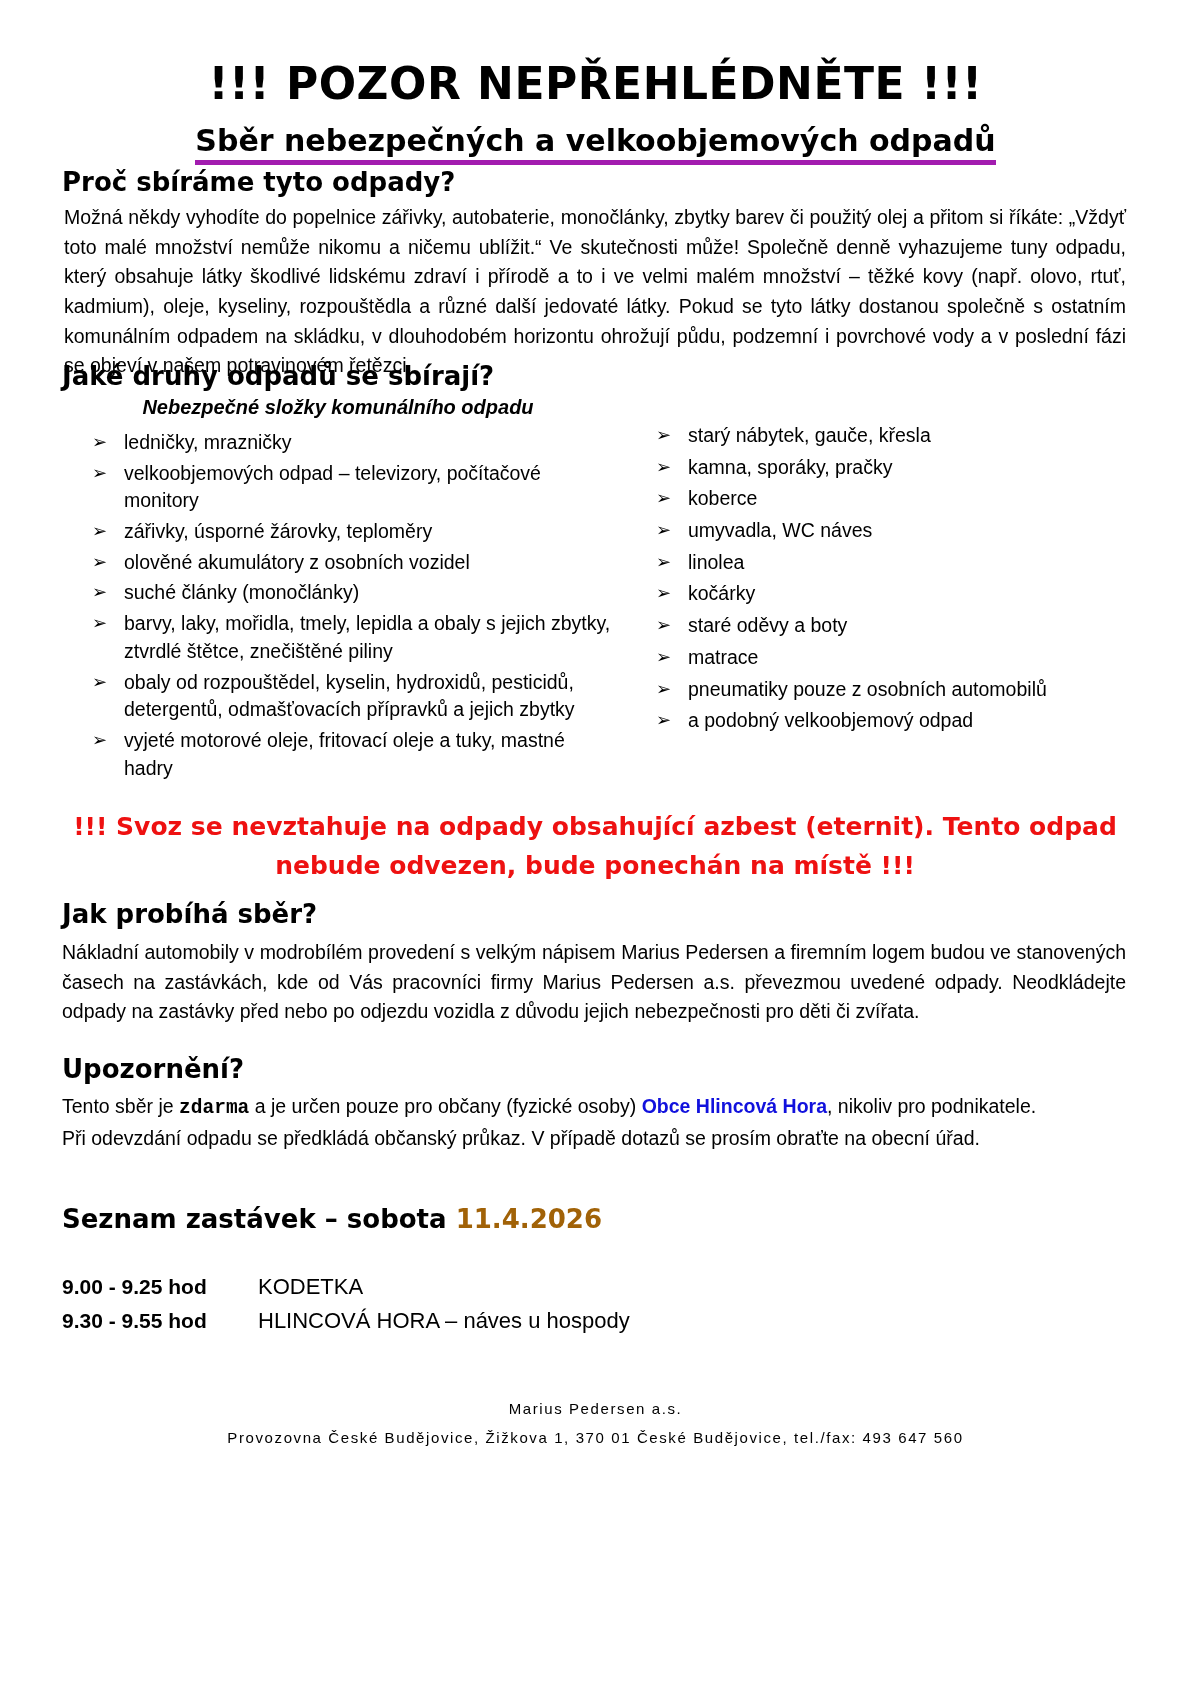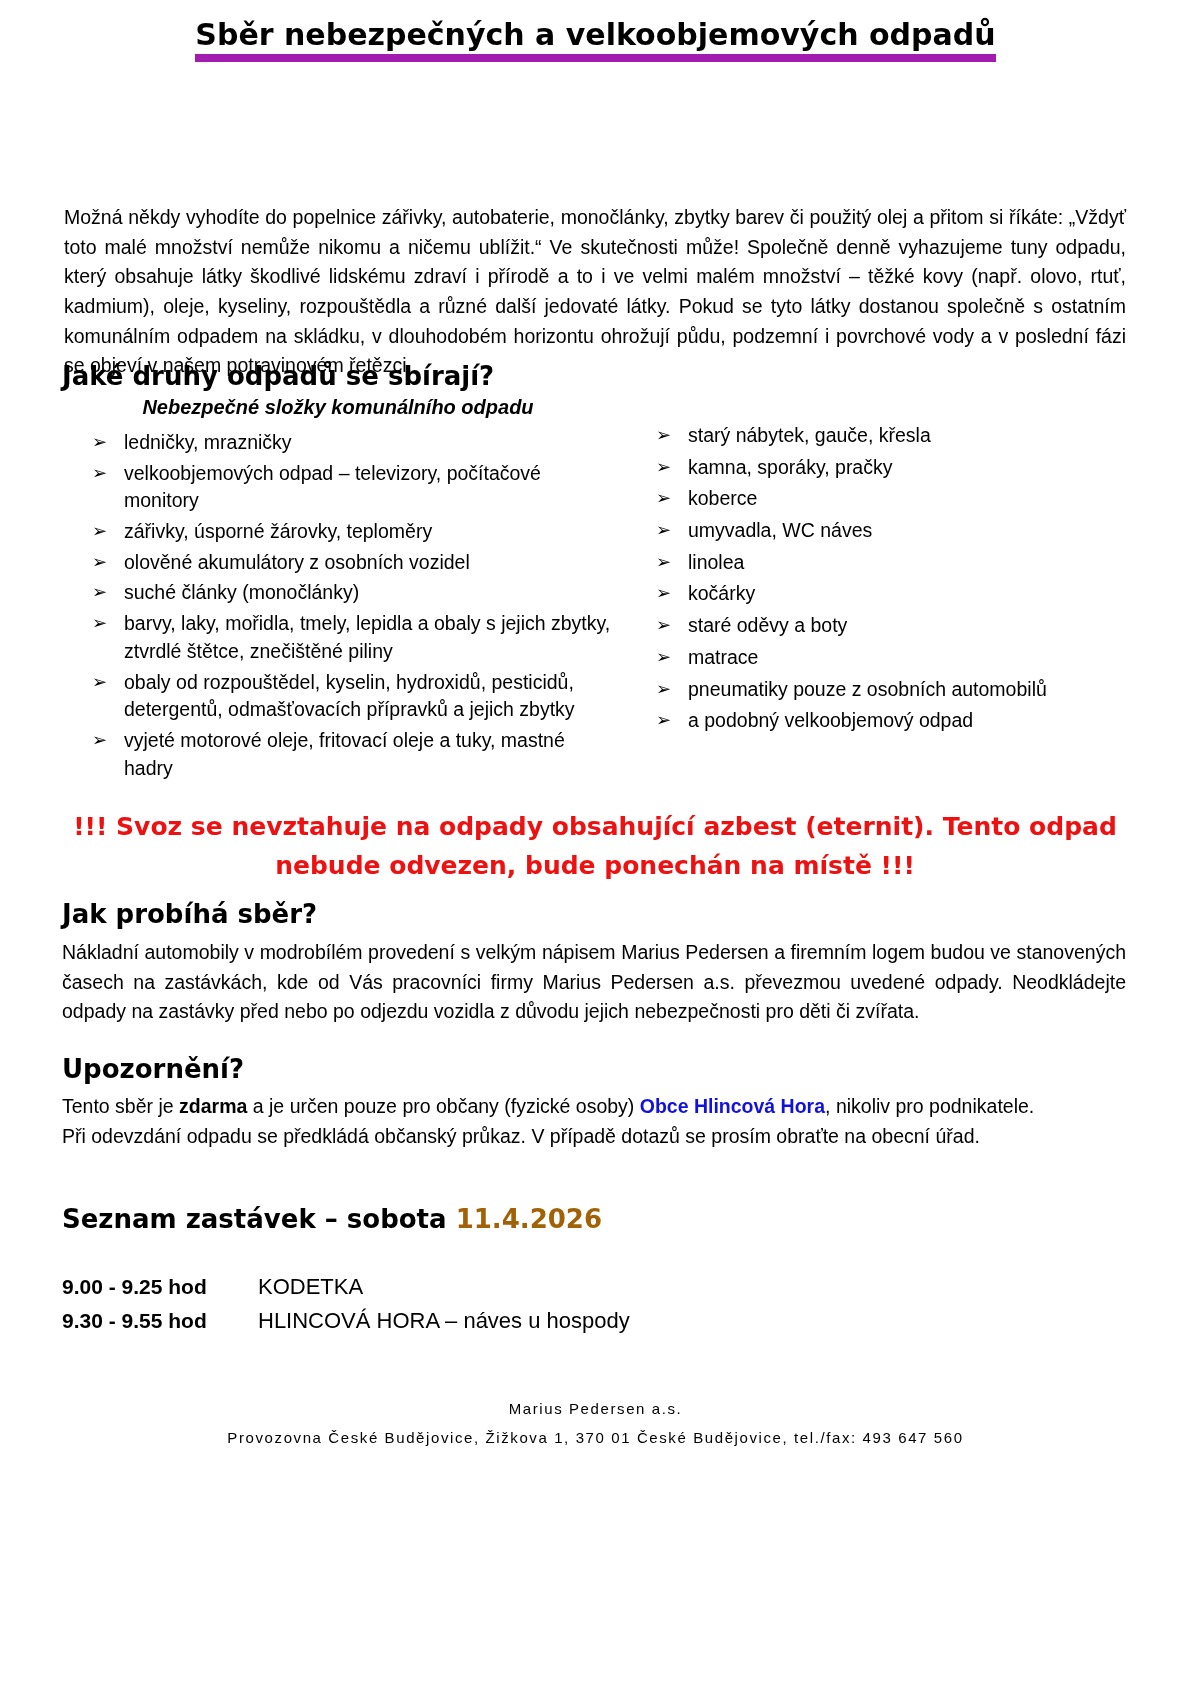--- a/index.html
+++ b/index.html
@@ -41,21 +41,21 @@
   .title-sub {
     text-align: center;
     font-family: "DejaVu Sans", sans-serif;
     font-weight: bold;
     font-size: 30px;
     margin: 0;
     padding-top: 20px;
     line-height: 1.0;
   }
   .title-sub span {
-    border-bottom: 8px solid #a21caf;
+    border-bottom: 5px solid #a21caf;
     padding-bottom: 2px;
   }
 
   .section-h {
     font-family: "DejaVu Sans", sans-serif;
     font-weight: bold;
     font-size: 26px;
     margin: 0;
     line-height: 1.15;
   }
@@ -146,21 +146,21 @@
     flex: 0 0 196px;
     white-space: nowrap;
   }
   .stops-place {
     font-family: "Liberation Sans", sans-serif;
     font-weight: normal;
     font-size: 22px;
     white-space: nowrap;
   }
   .blue-b { color: #1111dd; font-weight: bold; }
-  .bold  { font-weight: bold; }
+  .bold  { font-weight: bold; font-family: Liberation Mono, monospace; }
 
   .date-blue {
     color: #a16207;
     font-family: "DejaVu Sans", sans-serif;
     font-weight: bold;
   }
 
   
   #footer {
     left: 0;
@@ -172,22 +172,24 @@
     letter-spacing: 1.6px;
     line-height: 1.9;
     color: #000;
   }
 </style>
 </head>
 <body>
 
 <div class="page">
 
+  <h1 class="title-main">!!! POZOR NEPŘEHLÉDNĚTE !!!</h1>
   <h2 class="title-sub"><span>Sběr nebezpečných a velkoobjemových odpadů</span></h2>
 
+  <div class="blk section-h" id="intro-heading">Proč sbíráme tyto odpady?</div>
   <div class="blk body-p justify" id="intro-text">Možná někdy vyhodíte do popelnice zářivky, autobaterie, monočlánky, zbytky barev či použitý olej a přitom si říkáte: „Vždyť toto malé množství nemůže nikomu a ničemu ublížit.“ Ve skutečnosti může! Společně denně vyhazujeme tuny odpadu, který obsahuje látky škodlivé lidskému zdraví i přírodě a to i ve velmi malém množství – těžké kovy (např. olovo, rtuť, kadmium), oleje, kyseliny, rozpouštědla a různé další jedovaté látky. Pokud se tyto látky dostanou společně s ostatním komunálním odpadem na skládku, v dlouhodobém horizontu ohrožují půdu, podzemní i povrchové vody a v poslední fázi se objeví v našem potravinovém řetězci.</div>
 
   <div class="blk section-h" id="kinds-heading">Jaké druhy odpadů se sbírají?</div>
 
   <div class="blk" id="col-left">
     <div class="col-subhead">Nebezpečné složky komunálního odpadu</div>
     <ul class="arrow-list">
       <li><span class="bullet">➢</span><span>ledničky, mrazničky</span></li>
       <li><span class="bullet">➢</span><span>velkoobjemových odpad – televizory, počítačové monitory</span></li>
       <li><span class="bullet">➢</span><span>zářivky, úsporné žárovky, teploměry</span></li>

